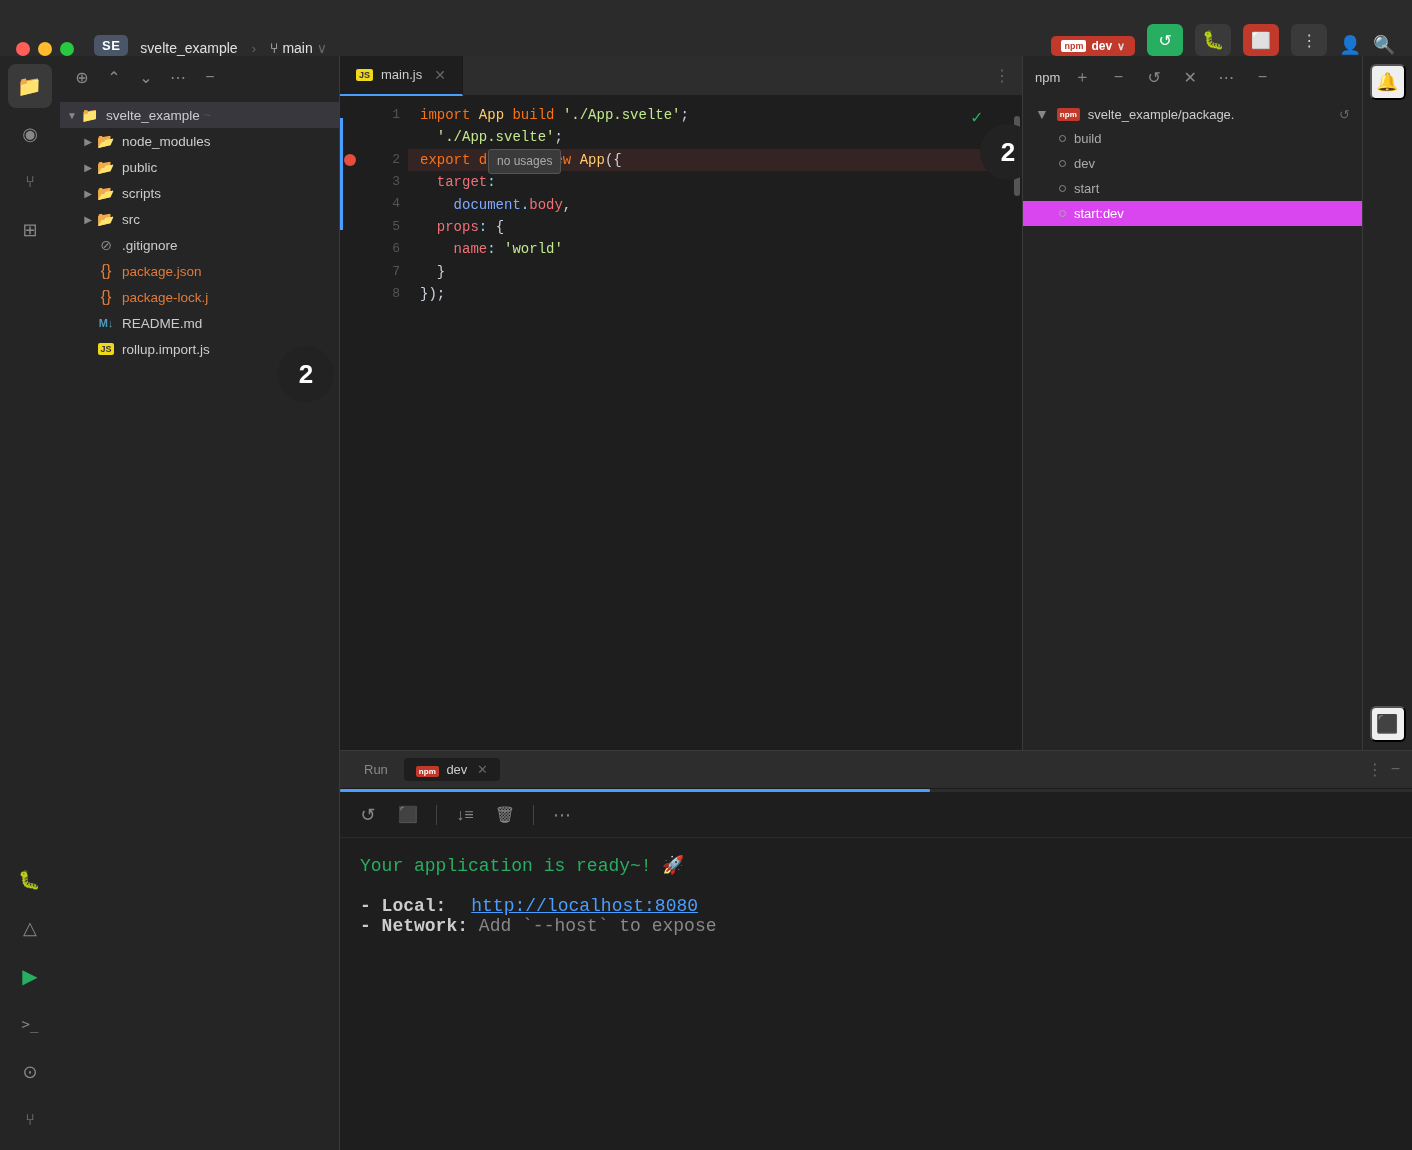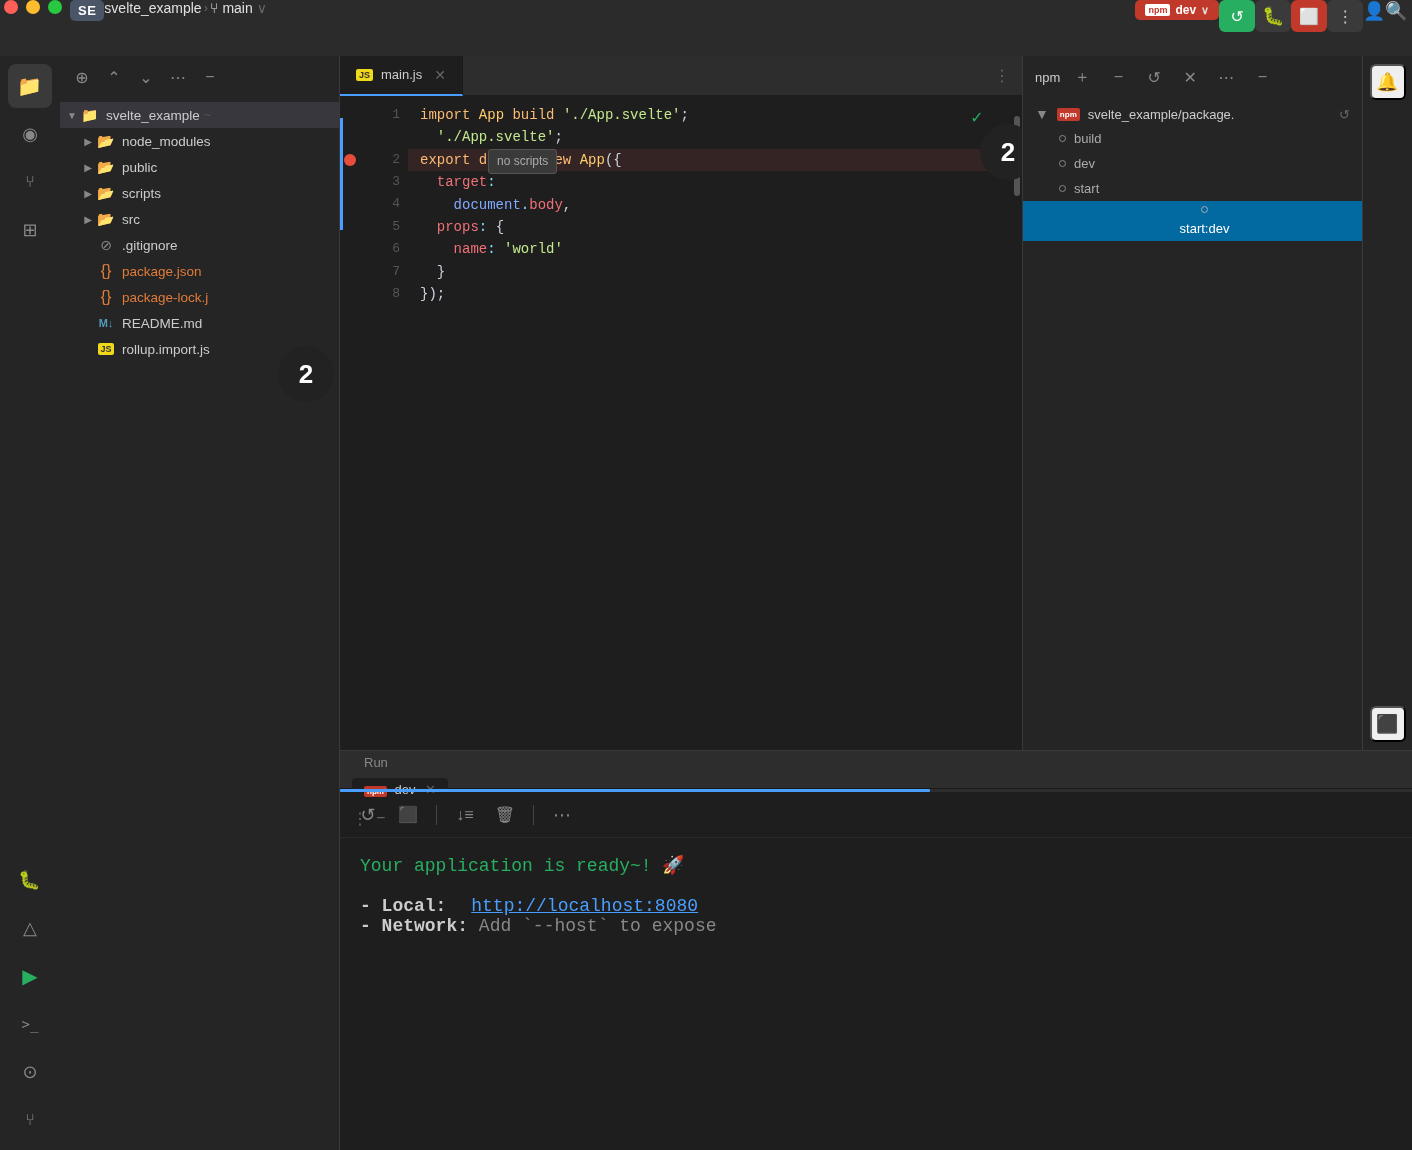--- a/index.html
+++ b/index.html
@@ -11,22 +11,23 @@
       overflow: hidden;
       display: flex;
       flex-direction: column;
     }
 
     
     .titlebar {
       background: #2b2b2b;
       height: 56px;
       display: flex;
-      align-items: flex-start;
-      padding: 0 4px;
+      align-items: flex-end;
+      padding: 0 16px;
+      gap: 12px;
       flex-shrink: 0;
     }
     .traffic-lights {
       display: flex;
       gap: 8px;
       margin-right: 8px;
     }
     .traffic-light {
       width: 14px;
       height: 14px;
@@ -338,21 +339,21 @@
     .breakpoint {
       width: 12px;
       height: 12px;
       background: #e74c3c;
       border-radius: 50%;
       position: absolute;
       left: 4px;
     }
 
     
-    .kw { color: #fdba74; }
+    .kw { color: #f97316; }
     .str { color: #c3e88d; }
     .fn { color: #82aaff; }
     .cls { color: #ffcb6b; }
     .prop { color: #f07178; }
     .plain { color: #cdd3de; }
     .op { color: #89ddff; }
 
     
     .no-usages-tooltip {
       position: absolute;
@@ -451,23 +452,22 @@
     .npm-script-item {
       display: flex;
       align-items: center;
       padding: 5px 12px 5px 36px;
       font-size: 13px;
       color: #aaa;
       gap: 8px;
       cursor: pointer;
     }
     .npm-script-item.active {
-      background: #0369a1;
+      background: #d946ef;
       color: #fff;
-      flex-direction: column;
     }
     .npm-dot {
       width: 7px;
       height: 7px;
       border-radius: 50%;
       border: 1.5px solid #888;
       flex-shrink: 0;
     }
     .npm-dot.active {
       border-color: #aaa;
@@ -500,27 +500,26 @@
     .bottom-panel {
       height: 400px;
       background: #1e1e1e;
       border-top: 1px solid #3a3a3a;
       display: flex;
       flex-direction: column;
       flex-shrink: 0;
     }
     .bottom-tabs {
       display: flex;
-      align-items: flex-start;
+      align-items: center;
       height: 38px;
       background: #2d2d2d;
       padding: 0 12px;
       gap: 4px;
       border-bottom: 1px solid #1a1a1a;
-      flex-direction: column;
     }
     .bottom-tab {
       font-size: 13px;
       color: #888;
       padding: 4px 12px;
       cursor: pointer;
       border-radius: 4px;
     }
     .bottom-tab.active {
       color: #ccc;
@@ -836,21 +835,21 @@
               <div class="code-line highlighted" style="position:relative">
                 <span class="kw">export</span>
                 <span class="plain"> </span>
                 <span class="kw">default</span>
                 <span class="plain"> </span>
                 <span class="kw">new</span>
                 <span class="plain"> </span>
                 
                 <span class="cls">App</span>
                 <span class="plain">({</span>
-                <div class="no-usages-tooltip">no scripts</div>
+                <div class="no-usages-tooltip">no usages</div>
               </div>
 
               <div class="code-line">
                 <span class="plain">  </span>
                 <span class="prop">target</span>
                 <span class="op">:</span>
               </div>
 
               <div class="code-line">
                 <span class="plain">    </span>

